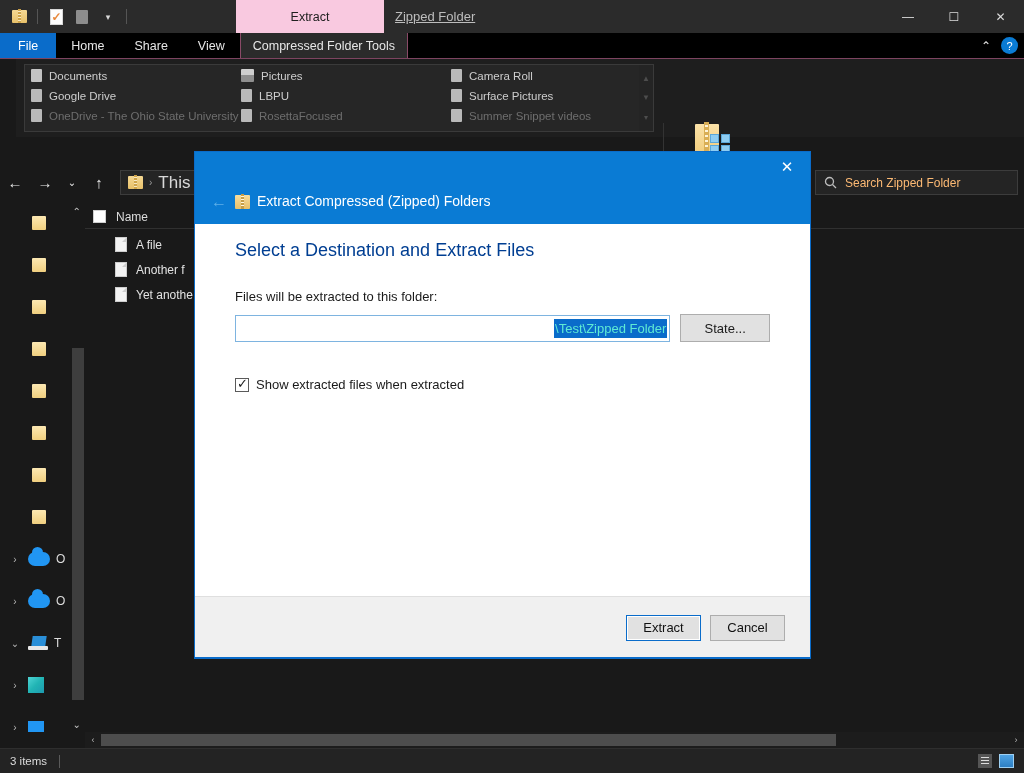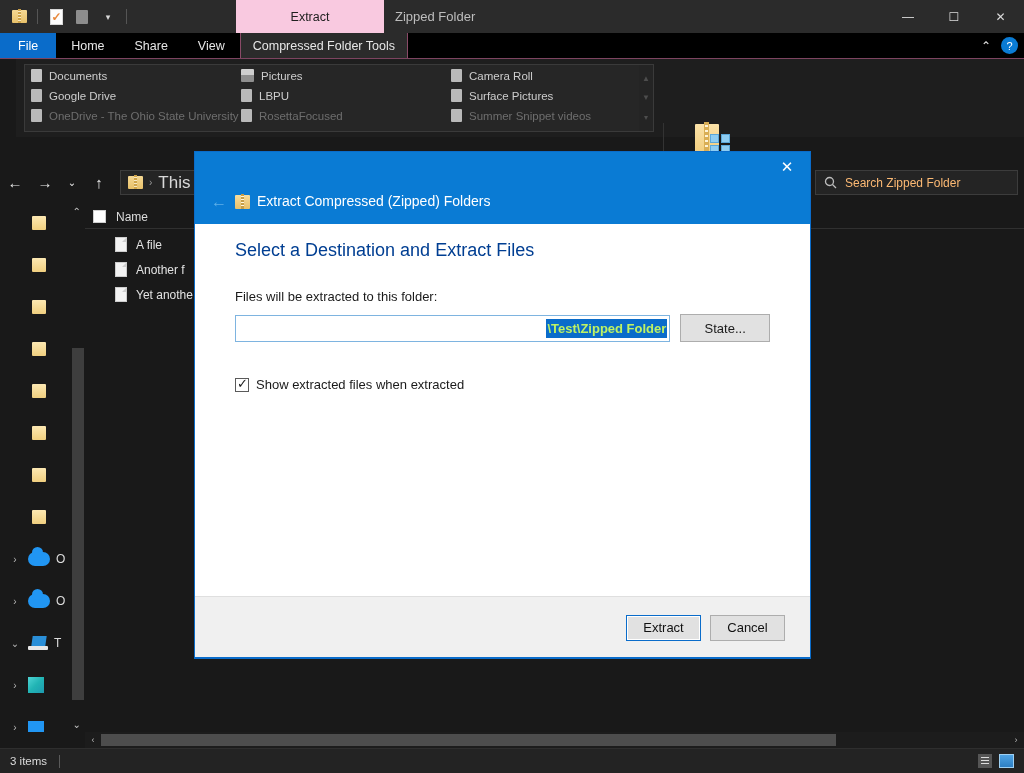--- a/index.html
+++ b/index.html
@@ -49,21 +49,21 @@
   }
   .qat-chev { color: #d8d8d8; font-size: 9px; }
 
   .tab-extract {
     position: absolute; left: 236px; top: 0; width: 148px; height: 33px;
     background: #f9c9e0; display: flex; align-items: center; justify-content: center;
     color: #202020; font-size: 12.5px;
   }
   .win-title {
     position: absolute; left: 395px; top: 0; height: 33px; display: flex;
-    align-items: center; color: #bdbdbd; font-size: 13px;
+    align-items: center; color: #bdbdbd; font-size: 13px; text-decoration: underline;
   }
   .wincontrols {
     position: absolute; right: 0; top: 0; height: 33px; display: flex;
   }
   .wc { width: 46px; height: 33px; display: flex; align-items: center; justify-content: center;
         color: #dcdcdc; font-size: 12px; }
   .wc.close { width: 47px; }
 
   
   .tabsrow {
@@ -297,21 +297,21 @@
   .dlg-body { position: relative; height: 400px; padding: 16px 40px 0 40px; }
   .dlg-heading { color: #003e92; font-size: 18px; margin-bottom: 28px; }
   .dlg-sublabel { color: #1a1a1a; font-size: 13px; margin-bottom: 10px; }
   .path-row { display: flex; align-items: center; gap: 10px; }
   .path-input {
     width: 437px; height: 27px; border: 1px solid #7eb4e0; background: #fff;
     display: flex; align-items: center; justify-content: flex-end; padding-right: 2px;
     overflow: hidden;
   }
   .path-sel {
-    background: #0a6cca; color: #bef264; font-size: 13px; padding: 2px 1px; white-space: nowrap; font-weight: bold;
+    background: #0a6cca; color: #5eead4; font-size: 13px; padding: 2px 1px; white-space: nowrap;
   }
   .browse-btn {
     width: 90px; height: 28px; background: #e1e1e1; border: 1px solid #adadad;
     color: #1a1a1a; font-size: 13px; display: flex; align-items: center; justify-content: center;
   }
   .check-row { display: flex; align-items: center; gap: 7px; margin-top: 35px; }
   .checkbox {
     width: 14px; height: 14px; border: 1px solid #5a5a5a; background: #fff;
     position: relative; flex: none;
   }

